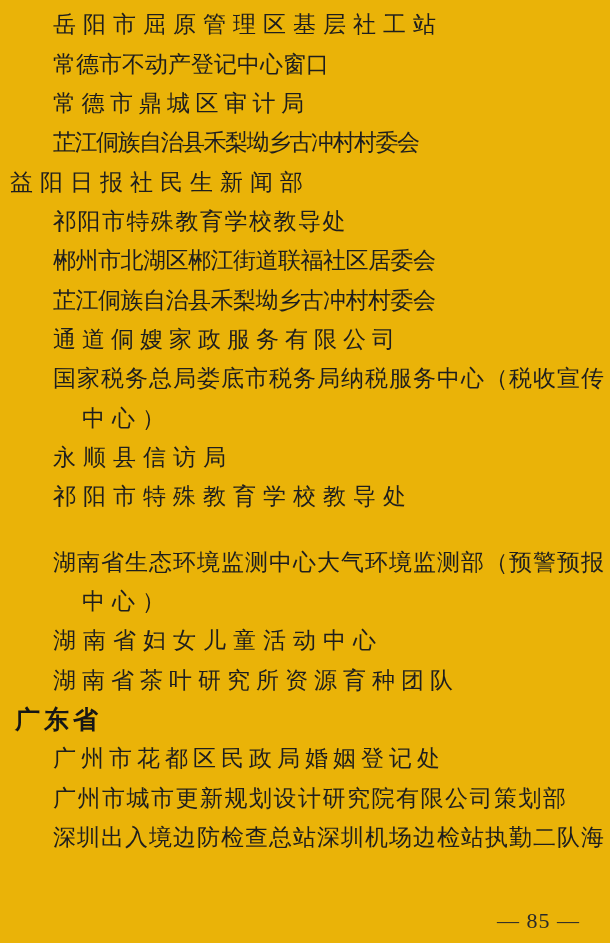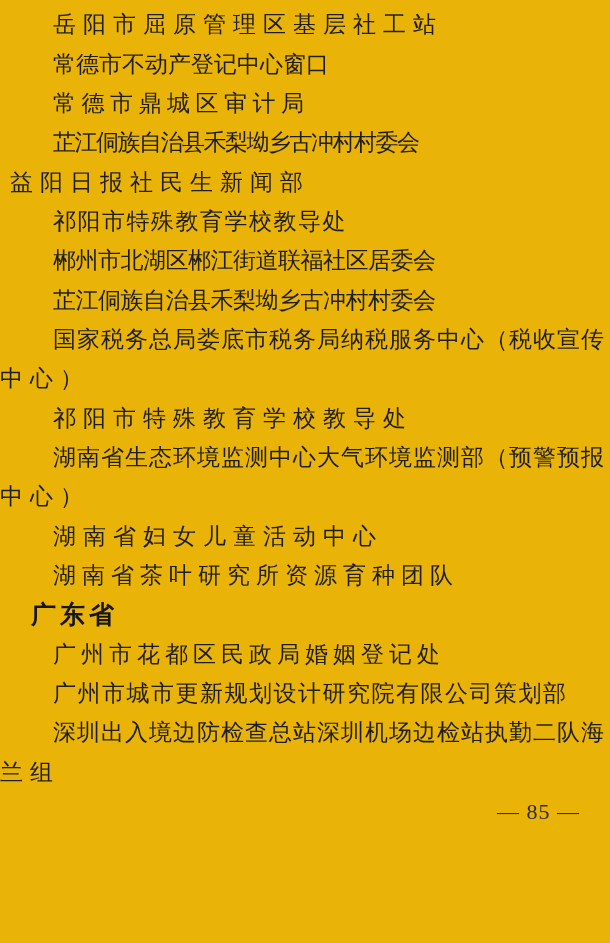--- a/index.html
+++ b/index.html
@@ -23,56 +23,59 @@
     display: flex;
     align-items: center;
     white-space: nowrap;
     font-size: 23px;
     box-sizing: border-box;
   }
   .line.entry {
     padding-left: 53px;
   }
   .line.continuation {
+    padding-left: 82px;
   }
   .line.heading {
-    padding-left: 31px;
+    padding-left: 15px;
     font-family: "Liberation Sans", "DejaVu Sans", sans-serif;
     font-weight: bold;
     font-size: 25px;
     color: #161616;
   }
   .line.page-number {
     justify-content: flex-end;
     padding-right: 30px;
     font-size: 22px;
     color: #2a2a2a;
     letter-spacing: 1px;
+    margin-top: 44px;
   }
 </style>
 </head>
 <body>
 
 <div class="page">
   <div>
       <div class="line entry" style="letter-spacing: 7px;">岳阳市屈原管理区基层社工站</div>
       <div class="line entry" style="letter-spacing: 0px;">常德市不动产登记中心窗口</div>
       <div class="line entry" style="letter-spacing: 5.5px;">常德市鼎城区审计局</div>
       <div class="line entry" style="letter-spacing: -1.5px;">芷江侗族自治县禾梨坳乡古冲村村委会</div>
       <div class="line entry" style="letter-spacing: 7px; padding-left: 10px;">益阳日报社民生新闻部</div>
       <div class="line entry" style="letter-spacing: 1.5px;">祁阳市特殊教育学校教导处</div>
       <div class="line entry" style="letter-spacing: -0.5px;">郴州市北湖区郴江街道联福社区居委会</div>
       <div class="line entry" style="letter-spacing: -0.5px;">芷江侗族自治县禾梨坳乡古冲村村委会</div>
+      <div class="line entry" style="letter-spacing: 6px;">通道侗嫂家政服务有限公司</div>
       <div class="line entry" style="letter-spacing: 1px;">国家税务总局娄底市税务局纳税服务中心（税收宣传</div>
       <div class="line continuation" style="letter-spacing: 7px;">中心）</div>
+      <div class="line entry" style="letter-spacing: 7px;">永顺县信访局</div>
       <div class="line entry" style="letter-spacing: 7px;">祁阳市特殊教育学校教导处</div>
-      <div class="line entry" style="letter-spacing: 1px;">湖南省生态环境监测中心大气环境监测部（预警预报</div>
+      <div class="line entry" style="letter-spacing: 1px; margin-top: 26px;">湖南省生态环境监测中心大气环境监测部（预警预报</div>
       <div class="line continuation" style="letter-spacing: 7px;">中心）</div>
       <div class="line entry" style="letter-spacing: 7px; text-align: center;">湖南省妇女儿童活动中心</div>
       <div class="line entry" style="letter-spacing: 6px; font-family: Liberation Serif, serif;">湖南省茶叶研究所资源育种团队</div>
       <div class="line heading" style="letter-spacing: 4px;">广东省</div>
       <div class="line entry" style="letter-spacing: 5px;">广州市花都区民政局婚姻登记处</div>
       <div class="line entry" style="letter-spacing: 1.5px; text-align: right;">广州市城市更新规划设计研究院有限公司策划部</div>
       <div class="line entry" style="letter-spacing: 1px;">深圳出入境边防检查总站深圳机场边检站执勤二队海</div>
-      <div class="line continuation" style="letter-spacing: 7px;">兰组</div>
     </div>
   <div class="line page-number">— 85 —</div>
 </div>
 
 </body></html>

